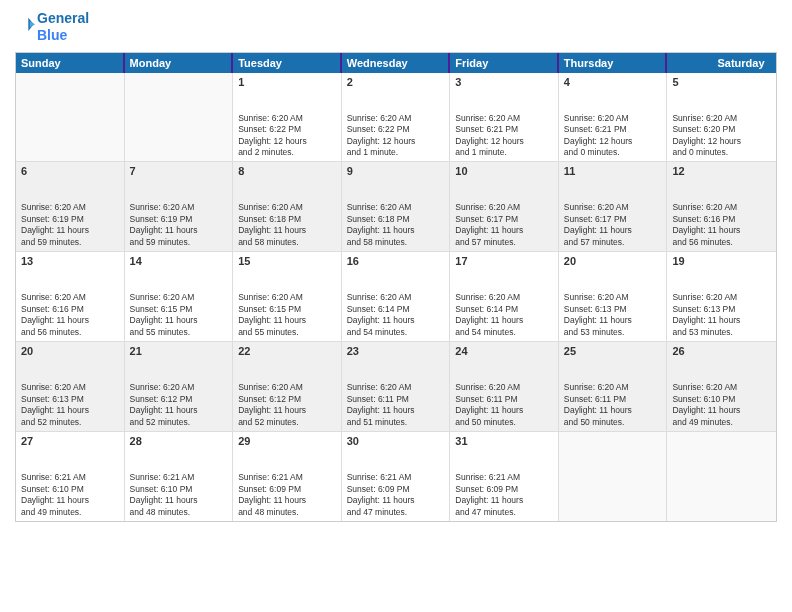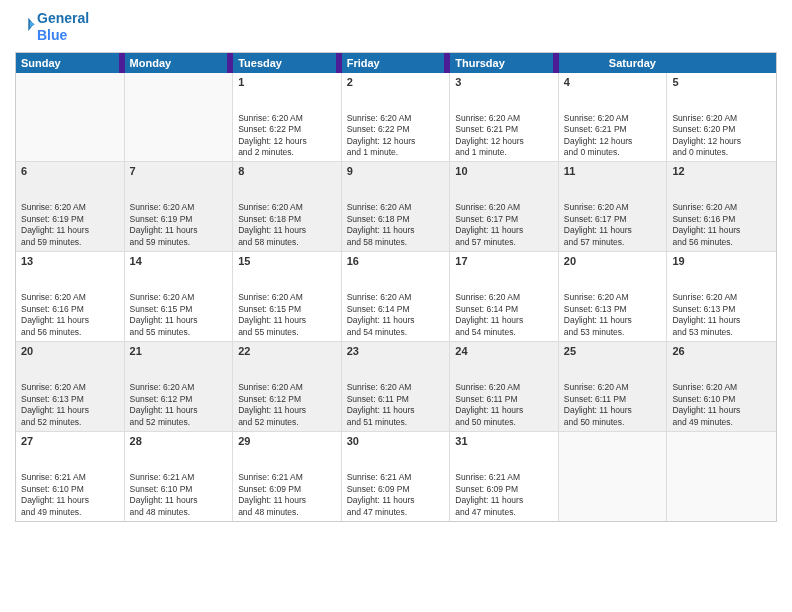--- a/index.html
+++ b/index.html
@@ -63,21 +63,21 @@
       display: grid;
       grid-template-columns: repeat(7, 1fr);
       background: #1a6faf;
     }
     .cal-header-cell {
       color: #fff;
       font-size: 11px;
       font-weight: bold;
       padding: 4px 5px;
       text-align: left;
-      border-right: 6px solid #4c1d95;
+      border-right: 2px solid #4c1d95;
     }
     .cal-header-cell:last-child { border-right: none; margin-left: 45px; }
     .cal-body {
       flex: 1;
       display: flex;
       flex-direction: column;
     }
     .cal-row {
       display: grid;
       grid-template-columns: repeat(7, 1fr);
@@ -131,20 +131,21 @@
       <div class="month-title"></div>
       <div class="subtitle"></div>
     </div>
   </div>
 
   <div class="calendar">
     <div class="cal-header-row">
     <div class="cal-header-cell">Sunday</div>
         <div class="cal-header-cell">Monday</div>
         <div class="cal-header-cell">Tuesday</div>
+        <div class="cal-header-cell">Wednesday</div>
         <div class="cal-header-cell">Friday</div>
         <div class="cal-header-cell">Thursday</div>
         <div class="cal-header-cell">Saturday</div>
       </div>
     <div class="cal-body">
     <div class="cal-row">
           <div class="cal-cell empty"></div>
           <div class="cal-cell empty"></div>
           <div class="cal-cell">
             <span class="day-num">1</span>

